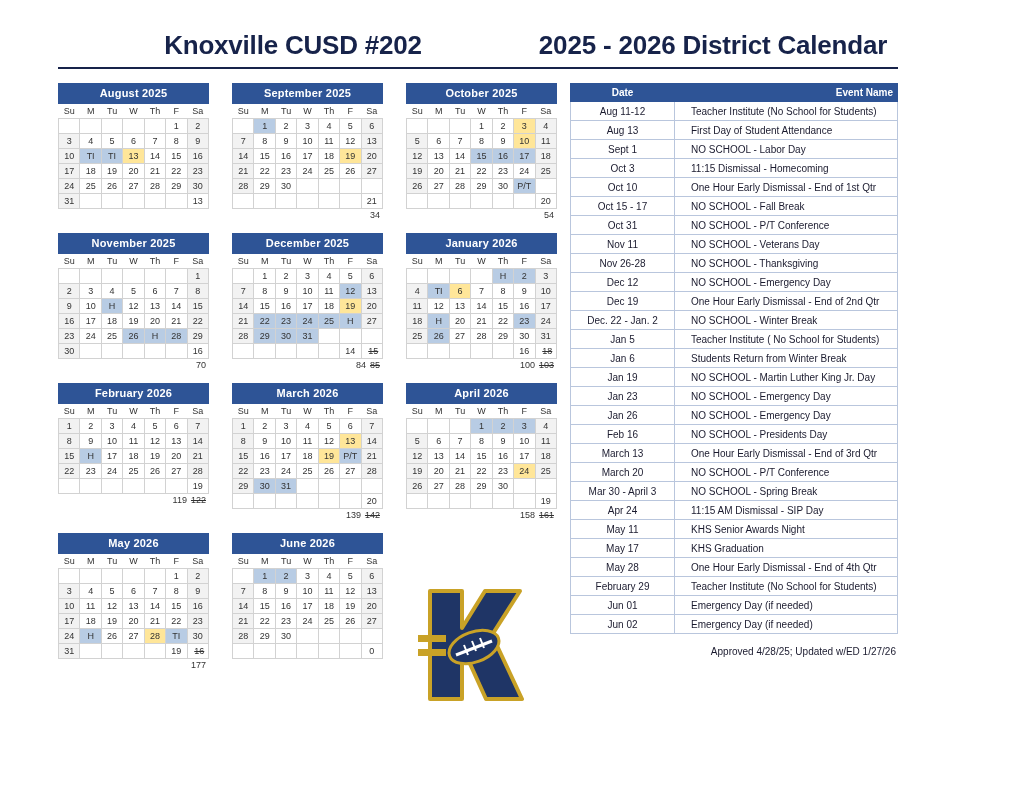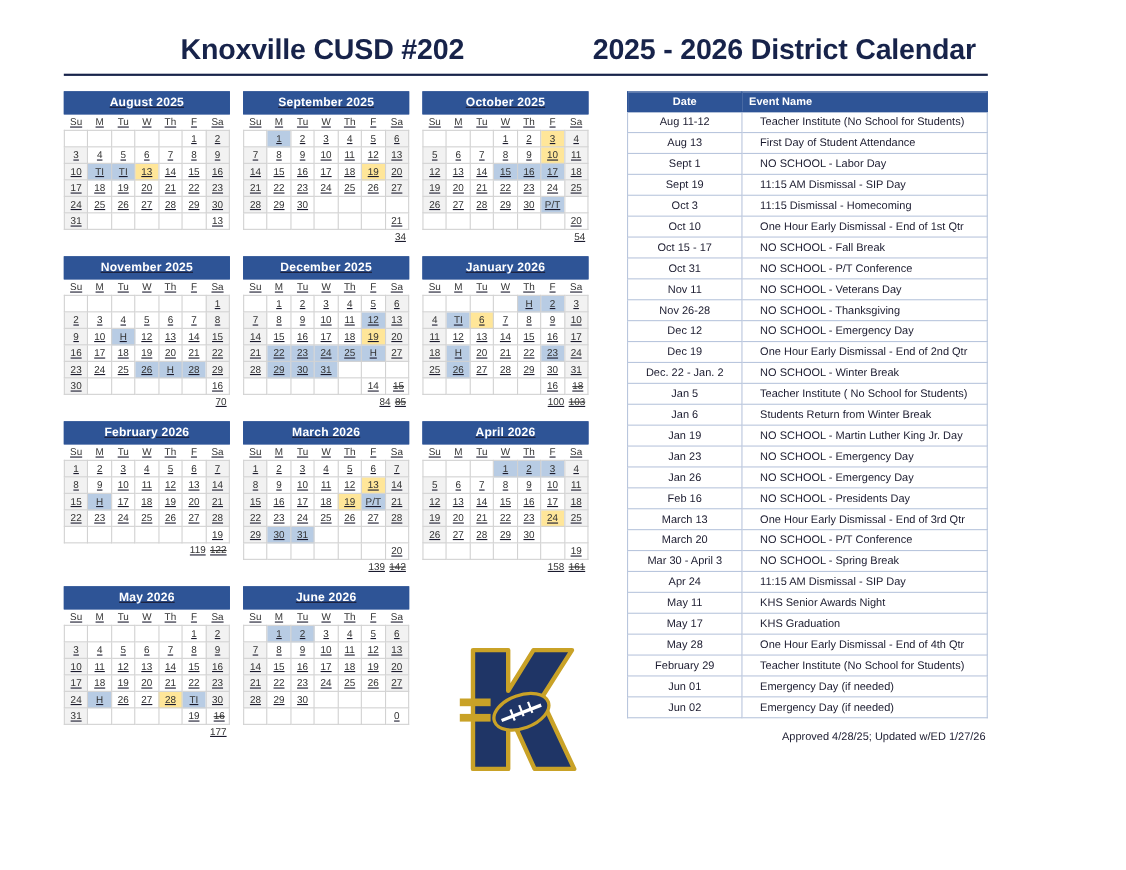--- a/index.html
+++ b/index.html
@@ -44,21 +44,21 @@
   
   .body-wrap{
     display:flex;
     padding:14px 58px 0 58px;
     box-sizing:border-box;
   }
   .cal-col{width:500px;}
   .events-col{flex:1;padding-left:12px;}
 
   
-  .month-row{display:flex;gap:12px;margin-bottom:12px;text-decoration:underline;}
+  .month-row{display:flex;gap:23px;margin-bottom:12px;}
   .month{
     width:151px;
     font-size:9px;
   }
   .month-title{
     background:#2e5496;
     color:#ffffff;
     text-align:center;
     font-weight:bold;
     font-size:11px;
@@ -119,21 +119,21 @@
   }
   table.events th{
     background:#2e5496;
     color:#fff;
     font-size:10px;
     font-weight:bold;
     border:1px solid #2e5496;
     padding:3px 4px;
   }
   table.events th.date-col{width:95px;text-align:center;}
-  table.events th.name-col{text-align:left;padding-left:6px;}
+  table.events th.name-col{text-align:right;padding-left:6px;}
   table.events td{
     border:1px solid #b9c6dd;
     padding:2px 4px;
     height:14px;
     color:#1a1a2e;
   }
   table.events td.date{text-align:center;width:95px;}
   table.events td.name{text-align:left;padding-left:16px;}
 
   .approved{
@@ -987,24 +987,20 @@
             </tr>
             <tr>
               <td class="date">Aug 13</td>
               <td class="name">First Day of Student Attendance</td>
             </tr>
             <tr>
               <td class="date">Sept 1</td>
               <td class="name">NO SCHOOL - Labor Day</td>
             </tr>
             <tr>
-              <td class="date">Sept 19</td>
-              <td class="name">11:15 AM Dismissal - SIP Day</td>
-            </tr>
-            <tr>
               <td class="date">Oct 3</td>
               <td class="name">11:15 Dismissal - Homecoming</td>
             </tr>
             <tr>
               <td class="date">Oct 10</td>
               <td class="name">One Hour Early Dismissal - End of 1st Qtr</td>
             </tr>
             <tr>
               <td class="date">Oct 15 - 17</td>
               <td class="name">NO SCHOOL - Fall Break</td>

